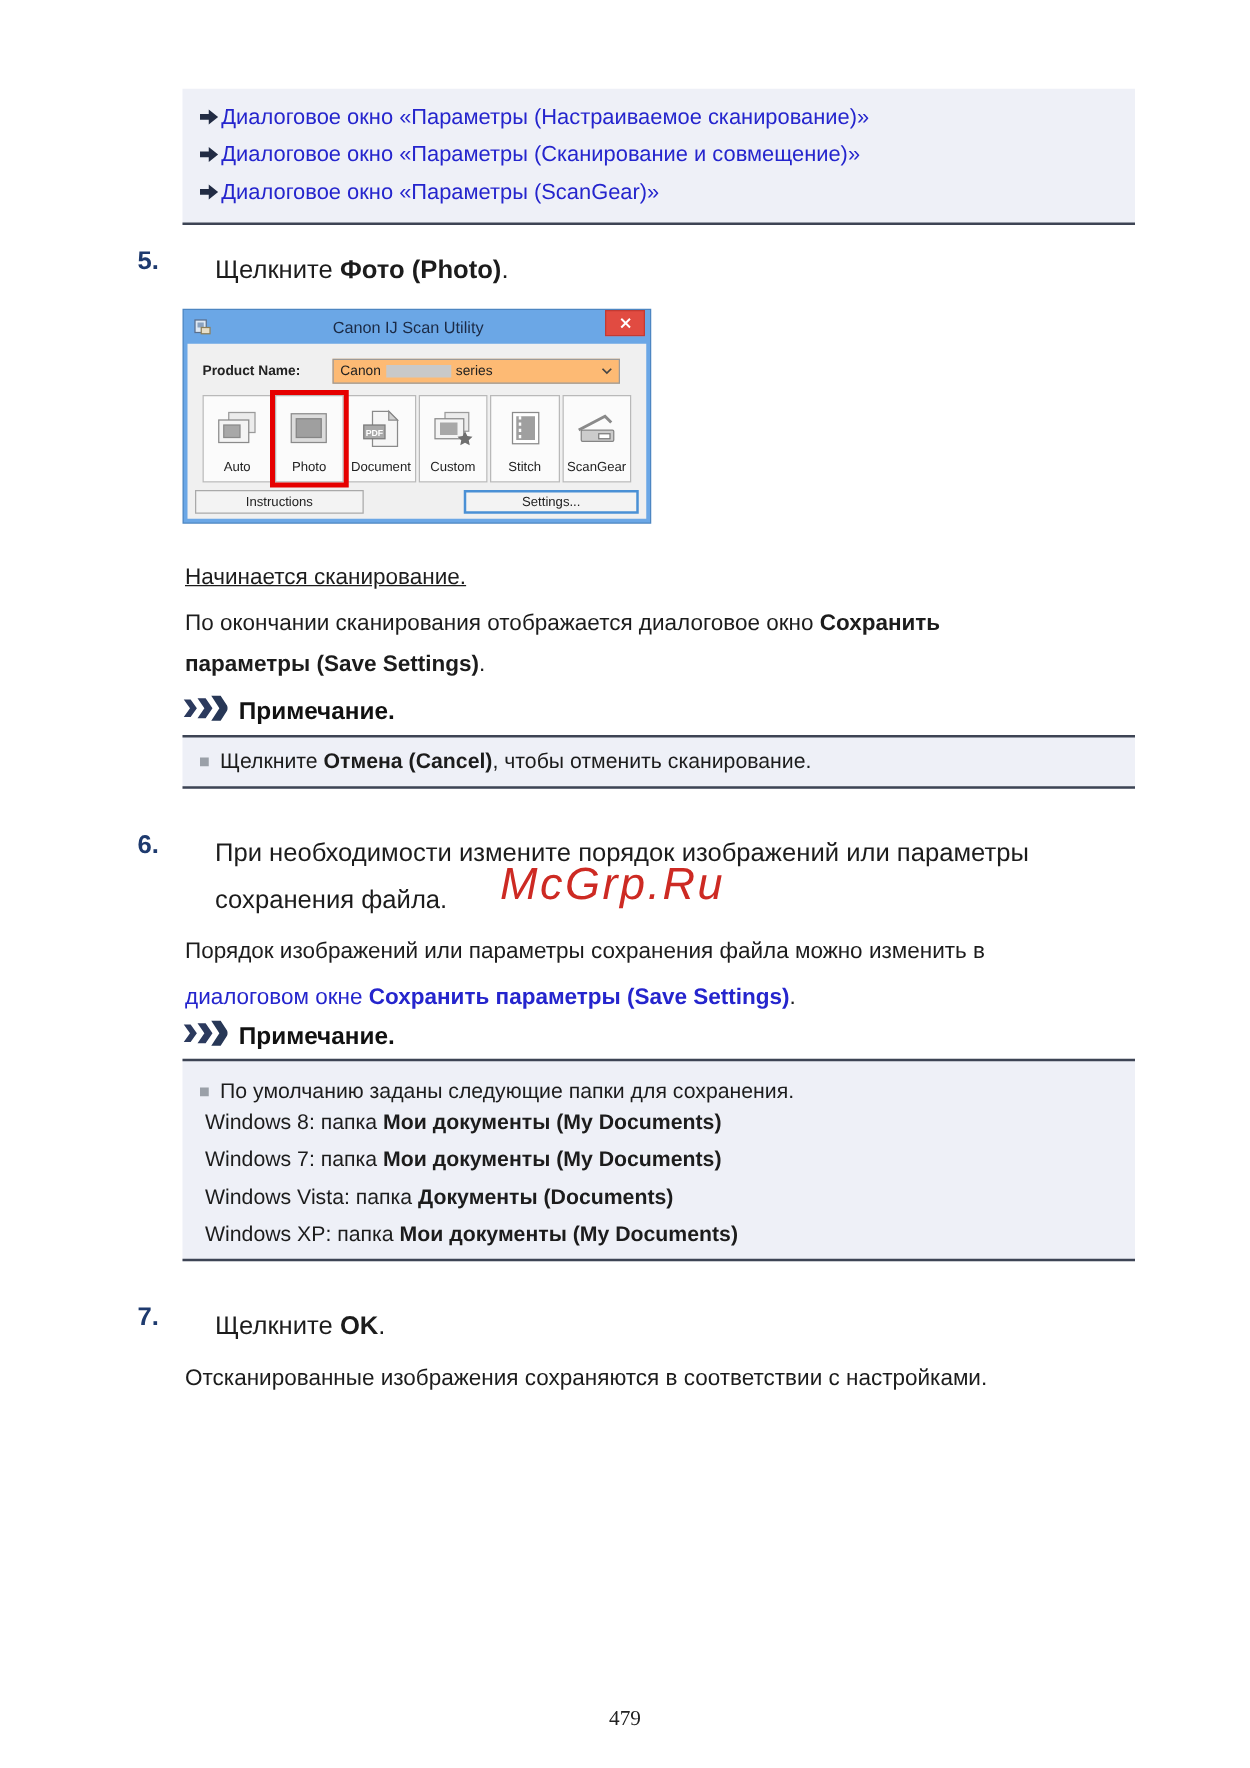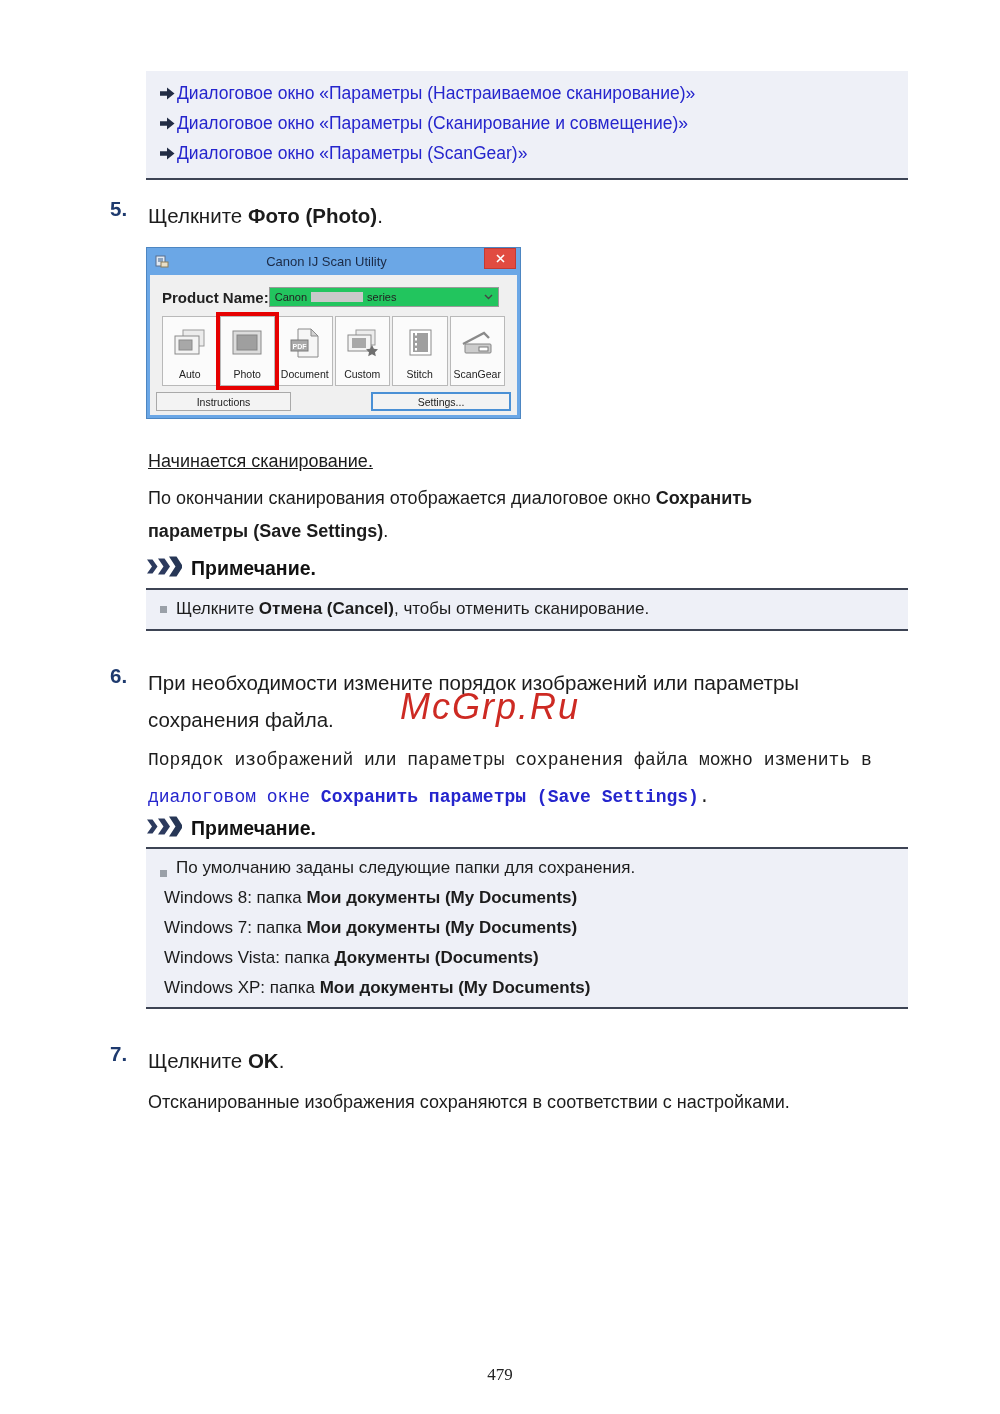--- a/index.html
+++ b/index.html
@@ -12,21 +12,21 @@
     position:absolute;left:146px;top:71px;width:762px;
     background:#eef0f7;border-bottom:2px solid #3d4454;
     padding:7px 0 10px 14px;box-sizing:border-box;
   }
   .link-row{display:flex;align-items:center;height:30px;}
   .link-row .arrow{display:inline-flex;margin-right:2px;}
   .doc-link{color:#2525cd;font-size:17.5px;text-decoration:none;cursor:pointer;}
   
   .step{position:absolute;left:110px;display:flex;}
   .step-num{color:#1e3a6e;font-weight:bold;font-size:20.5px;width:38px;flex:none;}
-  .step-text{font-size:20.5px;line-height:37px;color:#1c1c1c;}
+  .step-text{font-size:20.5px;line-height:37px;color:#1c1c1c;margin-left:24px;}
   .step-text b{font-weight:bold;}
   
   .para{position:absolute;left:148px;font-size:18px;line-height:33px;color:#1c1c1c;}
   .para b{font-weight:bold;}
   .blue{color:#2525cd;}
   .blue b{color:#2525cd;}
   
   .note-head{position:absolute;left:146px;display:flex;align-items:center;gap:9px;}
   .note-head .note-title{font-size:19.5px;font-weight:bold;color:#111;}
   .note-box{
@@ -47,23 +47,23 @@
   .titlebar{height:27px;display:flex;align-items:center;gap:16px;}
   .app-icon{margin-left:5px;display:inline-flex;}
   .win-title{flex:1;text-align:center;font-size:13px;color:#1b2a45;}
   .close-btn{
     width:32px;height:21px;background:#e14b41;box-shadow:0 0 0 1px #c23a33 inset;
     display:flex;align-items:center;justify-content:center;align-self:flex-start;
     cursor:pointer;margin-right:1px;
   }
   .win-body{background:#f0f0f0;height:140px;box-sizing:border-box;padding:10px 4px 0 4px;}
   .product-row{display:flex;align-items:center;margin:2px 6px 9px 8px;}
-  .product-label{font-size:15px;font-weight:600;color:#222;}
+  .product-label{font-size:11px;font-weight:600;color:#222;}
   .combo{
-    width:230px;height:20px;background:#22c55e;border:1px solid #9a9a9a;
+    margin-left:26px;width:230px;height:20px;background:#fdba74;border:1px solid #9a9a9a;
     display:flex;align-items:center;padding:0 5px;box-sizing:border-box;
     font-size:11px;color:#222;cursor:pointer;
   }
   .combo .blur-box{display:inline-block;width:52px;height:10px;background:#c9c9c9;margin:0 4px;}
   .combo .chev{margin-left:auto;display:inline-flex;}
   .scan-buttons{display:flex;gap:2px;margin:0 8px;align-items:center;}
   .scan-btn{
     width:58px;height:70px;background:#fbfbfb;border:1px solid #b9b9b9;
     box-sizing:border-box;display:flex;flex-direction:column;align-items:center;
     justify-content:flex-end;padding-bottom:5px;cursor:pointer;position:relative;
@@ -253,39 +253,39 @@
   <div class="step" style="top:664px;">
     <span class="step-num">6.</span>
     <span class="step-text">
       <span style="display:block">При необходимости измените порядок изображений или параметры</span>
       <span style="display:block">сохранения файла.</span>
     </span>
   </div>
 
   <div class="watermark">McGrp.Ru</div>
 
-  <div class="para" style="top:742px;line-height:37px;font-family:Liberation Mono, monospace;">
+  <div class="para" style="top:742px;line-height:37px;">
     <div>Порядок изображений или параметры сохранения файла можно изменить в</div>
     <div>
       <a class="blue doc-link" style="font-size:18px;"><span>диалоговом окне </span><b>Сохранить параметры (Save Settings)</b></a><span>.</span>
     </div>
   </div>
 
   <div class="note-head" style="top:816px;">
     <span>
       <svg width="36" height="21" viewBox="0 0 36 21">
         <path d="M1 3.5 h5.5 l5 7 -5 7 H1 l5-7 z" fill="#2c3a5e"></path>
         <path d="M12 2.5 h6.5 l5.5 8 -5.5 8 H12 l5.5-8 z" fill="#2c3a5e"></path>
         <path d="M23 0.5 h7.5 l6.5 10 -6.5 10 H23 l6.5-10 z" fill="#273756"></path>
       </svg>
     </span>
     <span class="note-title">Примечание.</span>
   </div>
   <div class="note-box" style="top:847px;height:162px;padding-top:9px;">
-    <div class="bullet-line" style="height:30px;">
+    <div class="bullet-line" style="height:30px;align-items:center;">
       <span class="sq"></span>
       <span>По умолчанию заданы следующие папки для сохранения.</span>
     </div>
     <div class="plain-line" style="height:30px;"><span>Windows 8: папка </span><b>Мои документы (My Documents)</b></div>
     <div class="plain-line" style="height:30px;"><span>Windows 7: папка </span><b>Мои документы (My Documents)</b></div>
     <div class="plain-line" style="height:30px;"><span>Windows Vista: папка </span><b>Документы (Documents)</b></div>
     <div class="plain-line" style="height:30px;"><span>Windows XP: папка </span><b>Мои документы (My Documents)</b></div>
   </div>
 
   <div class="step" style="top:1042px;">

